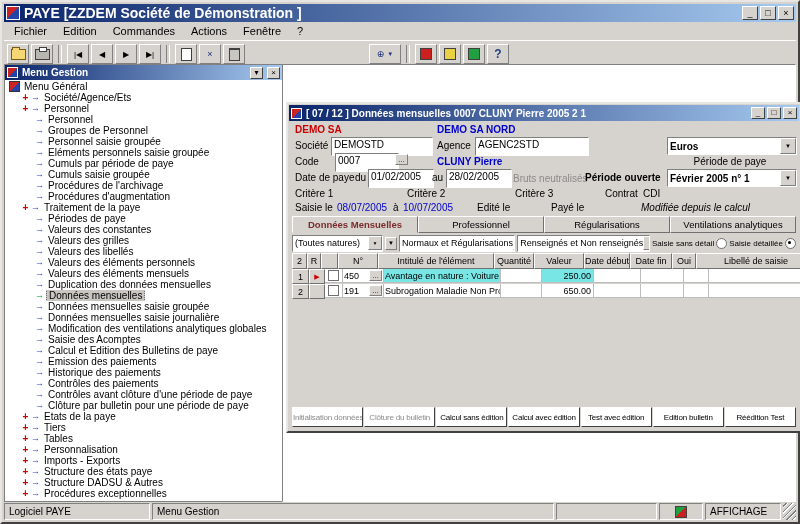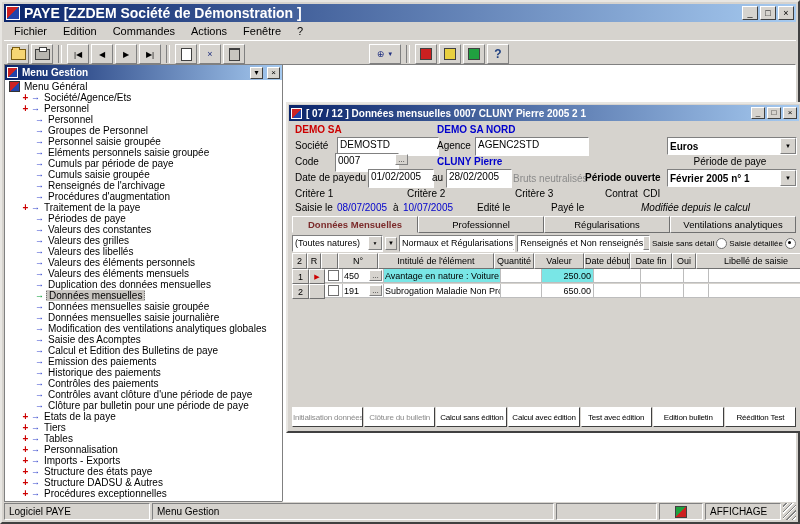--- a/index.html
+++ b/index.html
@@ -55,21 +55,21 @@
   .bluetxt{color:#0000cc;font-weight:bold;}
   .bluedate{color:#0000cc;}
   .greytxt{color:#8a8a8a;font-size:10px;}
   .boldtxt{font-weight:bold;}
   .field{position:absolute;height:15px;background:#fff;border:1px solid;border-color:#808080 #fff #fff #808080;font-size:10px;padding:1px 2px;white-space:nowrap;overflow:hidden;}
   .combo{position:absolute;height:16px;background:#fff;border:1px solid;border-color:#808080 #fff #fff #808080;display:flex;align-items:center;font-size:10px;font-weight:bold;padding-left:2px;}
   .combo .cbarrow{margin-left:auto;width:14px;height:14px;background:#d6d3ce;border:1px solid;border-color:#fff #808080 #808080 #fff;font-size:6px;display:flex;align-items:center;justify-content:center;}
   .minibrowse{width:13px;height:11px;background:#d6d3ce;border:1px solid;border-color:#fff #808080 #808080 #fff;font-size:7px;line-height:7px;text-align:center;padding:0;font-family:inherit;}
   
   .ch-company-left{left:6px;top:3px;} .ch-company-right{left:148px;top:3px;}
-  .ch-societe-label{left:6px;top:19px;} .ch-societe-input{left:48px;top:16px;width:96px;}
+  .ch-societe-label{left:6px;top:19px;} .ch-societe-input{left:42px;top:16px;width:96px;}
   .ch-agence-label{left:148px;top:19px;} .ch-agence-input{left:186px;top:16px;width:108px;}
   .ch-currency-combo{left:378px;top:16px;width:126px;}
   .ch-code-label{left:6px;top:35px;} .ch-code-input{left:46px;top:32px;width:58px;}
   .ch-code-browse{position:absolute;left:106px;top:33px;}
   .ch-employee{left:148px;top:35px;}
   .ch-periode-label{left:378px;top:35px;width:126px;text-align:center;}
   .ch-datepaye-label{left:6px;top:51px;} .ch-du{left:66px;top:51px;}
   .ch-date-from{left:79px;top:48px;width:60px;} .ch-au{left:143px;top:51px;}
   .ch-date-to{left:157px;top:48px;width:60px;}
   .ch-bruts{left:224px;top:52px;} .ch-periode-ouverte{left:296px;top:51px;}
@@ -229,21 +229,21 @@
           <div class="tree-item" style="padding-left: 30px;">
             <span class="tarrow">→</span>
             <span class="tlabel">Cumuls par période de paye</span>
           </div>
           <div class="tree-item" style="padding-left: 30px;">
             <span class="tarrow">→</span>
             <span class="tlabel">Cumuls saisie groupée</span>
           </div>
           <div class="tree-item" style="padding-left: 30px;">
             <span class="tarrow">→</span>
-            <span class="tlabel">Renseignés de l'archivage</span>
+            <span class="tlabel">Procédures de l'archivage</span>
           </div>
           <div class="tree-item" style="padding-left: 30px;">
             <span class="tarrow">→</span>
             <span class="tlabel">Procédures d'augmentation</span>
           </div>
           <div class="tree-item" style="padding-left: 17px;">
             <span class="tplus">+</span>
             <span class="tarrow">→</span>
             <span class="tlabel">Traitement de la paye</span>
           </div>

